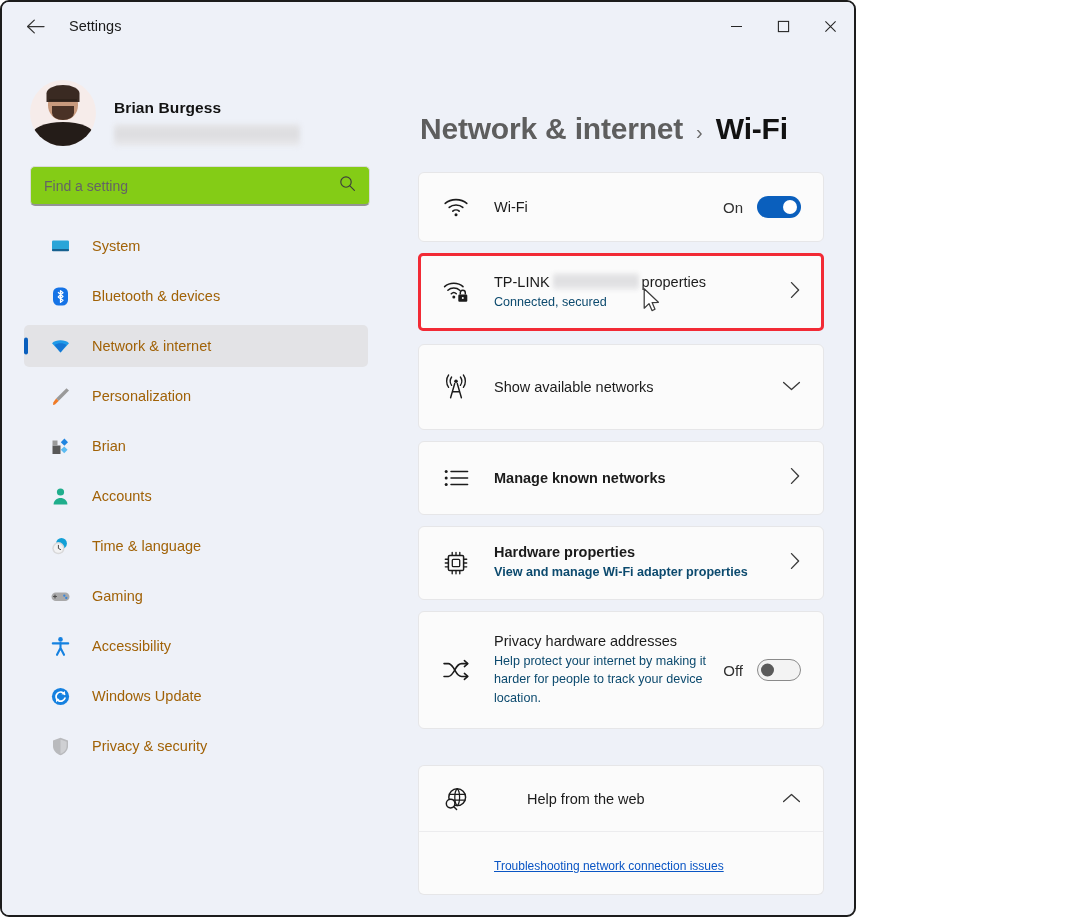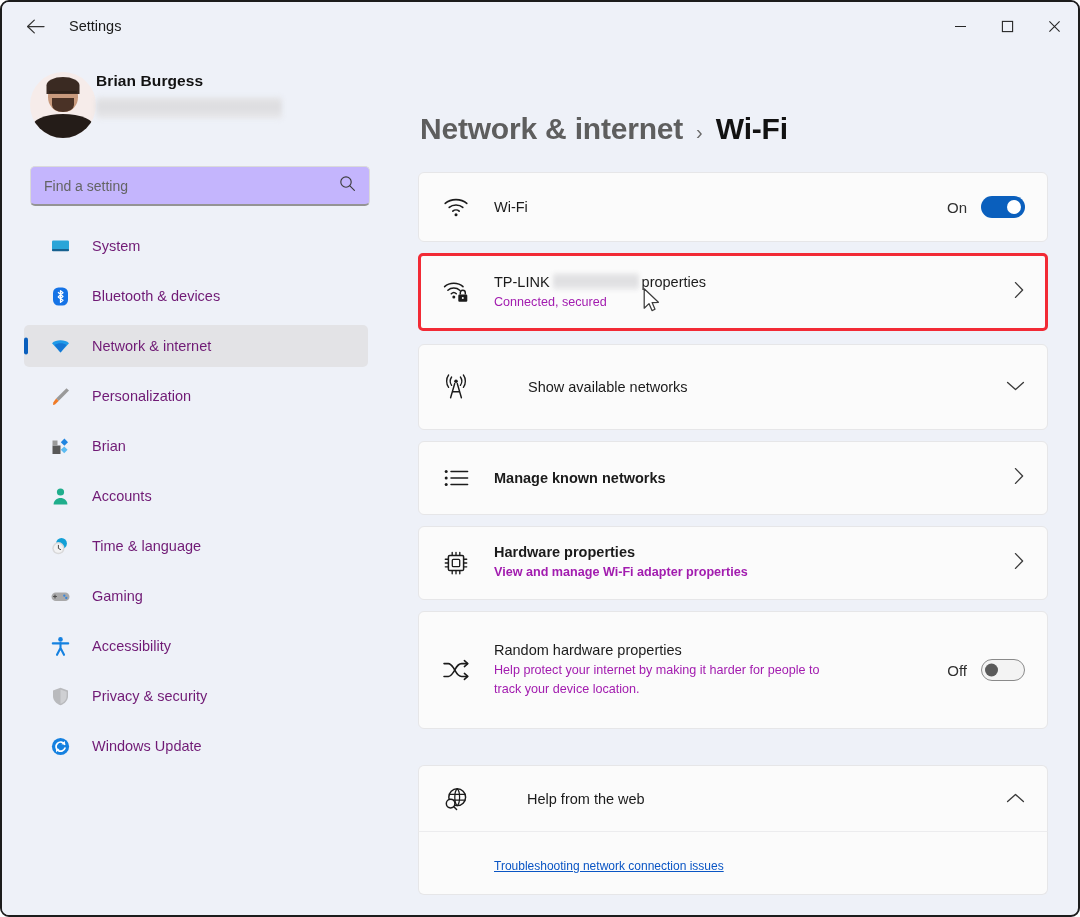--- a/index.html
+++ b/index.html
@@ -7,21 +7,21 @@
   html, body {
     width: 1080px;
     height: 917px;
     overflow: hidden;
     background: #ffffff;
     font-family: "Liberation Sans", sans-serif;
   }
 
   #window {
     position: relative;
-    width: 1080px;
+    width: 856px;
     height: 917px;
     background: #eef1f8;
     border: 2px solid #1c1c1c;
     border-radius: 9px;
     overflow: hidden;
     display: flex;
     flex-direction: column;
   }
 
   
@@ -64,21 +64,22 @@
   #sidebar {
     width: 388px;
     flex: 0 0 388px;
     background: #eef1f8;
     padding: 0 22px 0 22px;
     overflow: hidden;
   }
 
   #account {
     display: flex;
-    align-items: flex-start;
+    align-items: flex-end;
+    gap: 18px;
     padding: 22px 0 0 6px;
     height: 96px;
   }
   #avatar {
     width: 66px; height: 66px;
     border-radius: 50%;
     overflow: hidden;
     flex: 0 0 66px;
     background: #f6ecea;
     position: relative;
@@ -130,21 +131,21 @@
     width: 186px; height: 22px;
     border-radius: 3px;
     background: linear-gradient(180deg,#e6e6e8 0%, #dcdcdf 45%, #e9e9ec 100%);
     filter: blur(2.4px);
   }
 
   #searchbox {
     margin: 20px 0 0 6px;
     width: 340px;
     height: 40px;
-    background: #c4b5fd;
+    background: #84cc16;
     border: 1px solid #dadada;
     border-bottom: 2px solid #949494;
     border-radius: 5px;
     display: flex;
     align-items: center;
     padding: 0 13px;
     cursor: text;
   }
   #search-input {
     flex: 1;
@@ -177,21 +178,21 @@
     width: 3.5px; height: 17px;
     border-radius: 2px;
     background: #0a5fbd;
   }
   .nav-icon {
     width: 24px; height: 24px;
     flex: 0 0 24px;
     display: flex; align-items: center; justify-content: center;
     margin-right: 20px;
   }
-  .nav-label { font-size: 14.5px; color: #701a75; }
+  .nav-label { font-size: 14.5px; color: #a16207; }
 
   
   #main {
     flex: 1;
     min-width: 0;
     padding: 0 30px 0 28px;
     overflow: hidden;
   }
 
   #breadcrumb {
@@ -215,21 +216,21 @@
     cursor: pointer;
   }
   .card.tall { min-height: 74px; font-weight: bold; }
   .card-icon {
     width: 34px; flex: 0 0 34px;
     display: flex; align-items: center; justify-content: center;
     margin-right: 21px;
   }
   .card-text { flex: 1; display: flex; flex-direction: column; gap: 3px; padding: 14px 0; }
   .card-title { font-size: 14.5px; color: #1b1b1b; }
-  .card-sub { font-size: 12.6px; color: #a21caf; line-height: 1.48; max-width: 330px; }
+  .card-sub { font-size: 12.6px; color: #0c4a6e; line-height: 1.48; max-width: 330px; }
   .card-right {
     display: flex;
     align-items: center;
     gap: 14px;
     margin-left: 12px;
   }
   .card-value { font-size: 15px; color: #303030; }
 
   
   #card-network-props {
@@ -457,37 +458,37 @@
               <path d="M2.8 7.4 H18.2" stroke="#1581e0" stroke-width="2.1" stroke-linecap="round"></path>
               <path d="M10.5 7 L10.5 12 L7 18.8 M10.5 12 L14 18.8" stroke="#1581e0" stroke-width="2.1" fill="none" stroke-linecap="round"></path>
             </svg>
           </span>
           <span class="nav-label">Accessibility</span>
         </div>
 
         <div class="nav-item">
           <span class="nav-icon">
             <svg width="21" height="21" viewBox="0 0 21 21">
-              <path d="M10.5 1.8 L18 4.6 V10 C18 14.6 14.6 17.8 10.5 19.3 C6.4 17.8 3 14.6 3 10 V4.6 Z" fill="#b9babd"></path>
-              <path d="M10.5 3.4 L16.6 5.7 V10 C16.6 13.8 13.9 16.5 10.5 17.8 Z" fill="#cfd0d3"></path>
-            </svg>
-          </span>
-          <span class="nav-label">Privacy &amp; security</span>
-        </div>
-
-        <div class="nav-item">
-          <span class="nav-icon">
-            <svg width="21" height="21" viewBox="0 0 21 21">
               <circle cx="10.5" cy="10.5" r="8.6" fill="#1581e0"></circle>
               <path d="M14.6 8.3 A4.6 4.6 0 1 0 15 12" stroke="#fff" stroke-width="1.7" fill="none" stroke-linecap="round"></path>
               <path d="M14.9 4.9 L15.1 8.6 L11.4 8.2 Z" fill="#fff"></path>
               <path d="M6.1 16.2 L5.9 12.5 L9.6 12.9 Z" fill="#fff"></path>
             </svg>
           </span>
           <span class="nav-label">Windows Update</span>
+        </div>
+
+        <div class="nav-item">
+          <span class="nav-icon">
+            <svg width="21" height="21" viewBox="0 0 21 21">
+              <path d="M10.5 1.8 L18 4.6 V10 C18 14.6 14.6 17.8 10.5 19.3 C6.4 17.8 3 14.6 3 10 V4.6 Z" fill="#b9babd"></path>
+              <path d="M10.5 3.4 L16.6 5.7 V10 C16.6 13.8 13.9 16.5 10.5 17.8 Z" fill="#cfd0d3"></path>
+            </svg>
+          </span>
+          <span class="nav-label">Privacy &amp; security</span>
         </div>
 
       </div>
     </div>
 
     <div id="main">
 
       <div id="breadcrumb">
         <span id="bc-parent">Network &amp; internet</span>
         <span id="bc-sep">›</span>
@@ -534,21 +535,21 @@
         </div>
         <div class="card-right">
           <span>
             <svg width="12" height="18" viewBox="0 0 12 18" fill="none">
               <path d="M2.5 1.6 L9.6 9 L2.5 16.4" stroke="#3b3b3b" stroke-width="1.35" stroke-linecap="round" stroke-linejoin="round"></path>
             </svg>
           </span>
         </div>
       </div>
 
-      <div class="card" style="min-height:86px;gap:34px;">
+      <div class="card" style="min-height:86px;">
         <span class="card-icon">
           <svg width="26" height="26" viewBox="0 0 26 26" fill="none">
             <circle cx="13" cy="7.2" r="1.8" fill="#1b1b1b"></circle>
             <path d="M8.6 3 C6.9 5.5 6.9 9 8.6 11.4" stroke="#1b1b1b" stroke-width="1.35" stroke-linecap="round"></path>
             <path d="M17.4 3 C19.1 5.5 19.1 9 17.4 11.4" stroke="#1b1b1b" stroke-width="1.35" stroke-linecap="round"></path>
             <path d="M5.6 1 C3 4.4 3 10 5.6 13.4" stroke="#1b1b1b" stroke-width="1.35" stroke-linecap="round"></path>
             <path d="M20.4 1 C23 4.4 23 10 20.4 13.4" stroke="#1b1b1b" stroke-width="1.35" stroke-linecap="round"></path>
             <path d="M11.7 9.6 L7.6 23.8 M14.3 9.6 L18.4 23.8" stroke="#1b1b1b" stroke-width="1.45" stroke-linecap="round"></path>
             <path d="M9.7 17.8 H16.3" stroke="#1b1b1b" stroke-width="1.45" stroke-linecap="round"></path>
           </svg>
@@ -613,21 +614,21 @@
       <div class="card" style="min-height:118px;">
         <span class="card-icon">
           <svg width="28" height="22" viewBox="0 0 28 22" fill="none">
             <path d="M2 4.6 H6.4 C8.6 4.6 9.8 6.4 11.6 9 C13.6 12 15 17.4 19.6 17.4 H25.4" stroke="#1b1b1b" stroke-width="1.55" stroke-linecap="round"></path>
             <path d="M2 17.4 H6.4 C8.6 17.4 9.8 15.6 11.6 13 C13.6 10 15 4.6 19.6 4.6 H25.4" stroke="#1b1b1b" stroke-width="1.55" stroke-linecap="round"></path>
             <path d="M22.4 1.6 L25.8 4.6 L22.4 7.6" stroke="#1b1b1b" stroke-width="1.55" fill="none" stroke-linecap="round" stroke-linejoin="round"></path>
             <path d="M22.4 14.4 L25.8 17.4 L22.4 20.4" stroke="#1b1b1b" stroke-width="1.55" fill="none" stroke-linecap="round" stroke-linejoin="round"></path>
           </svg>
         </span>
         <div class="card-text">
-          <div class="card-title">Random hardware properties</div>
+          <div class="card-title">Privacy hardware addresses</div>
           <div class="card-sub">Help protect your internet by making it harder for people to track your device location.</div>
         </div>
         <div class="card-right">
           <span class="card-value">Off</span>
           <span class="toggle off">
               <span class="knob"></span>
             </span>
         </div>
       </div>
 

